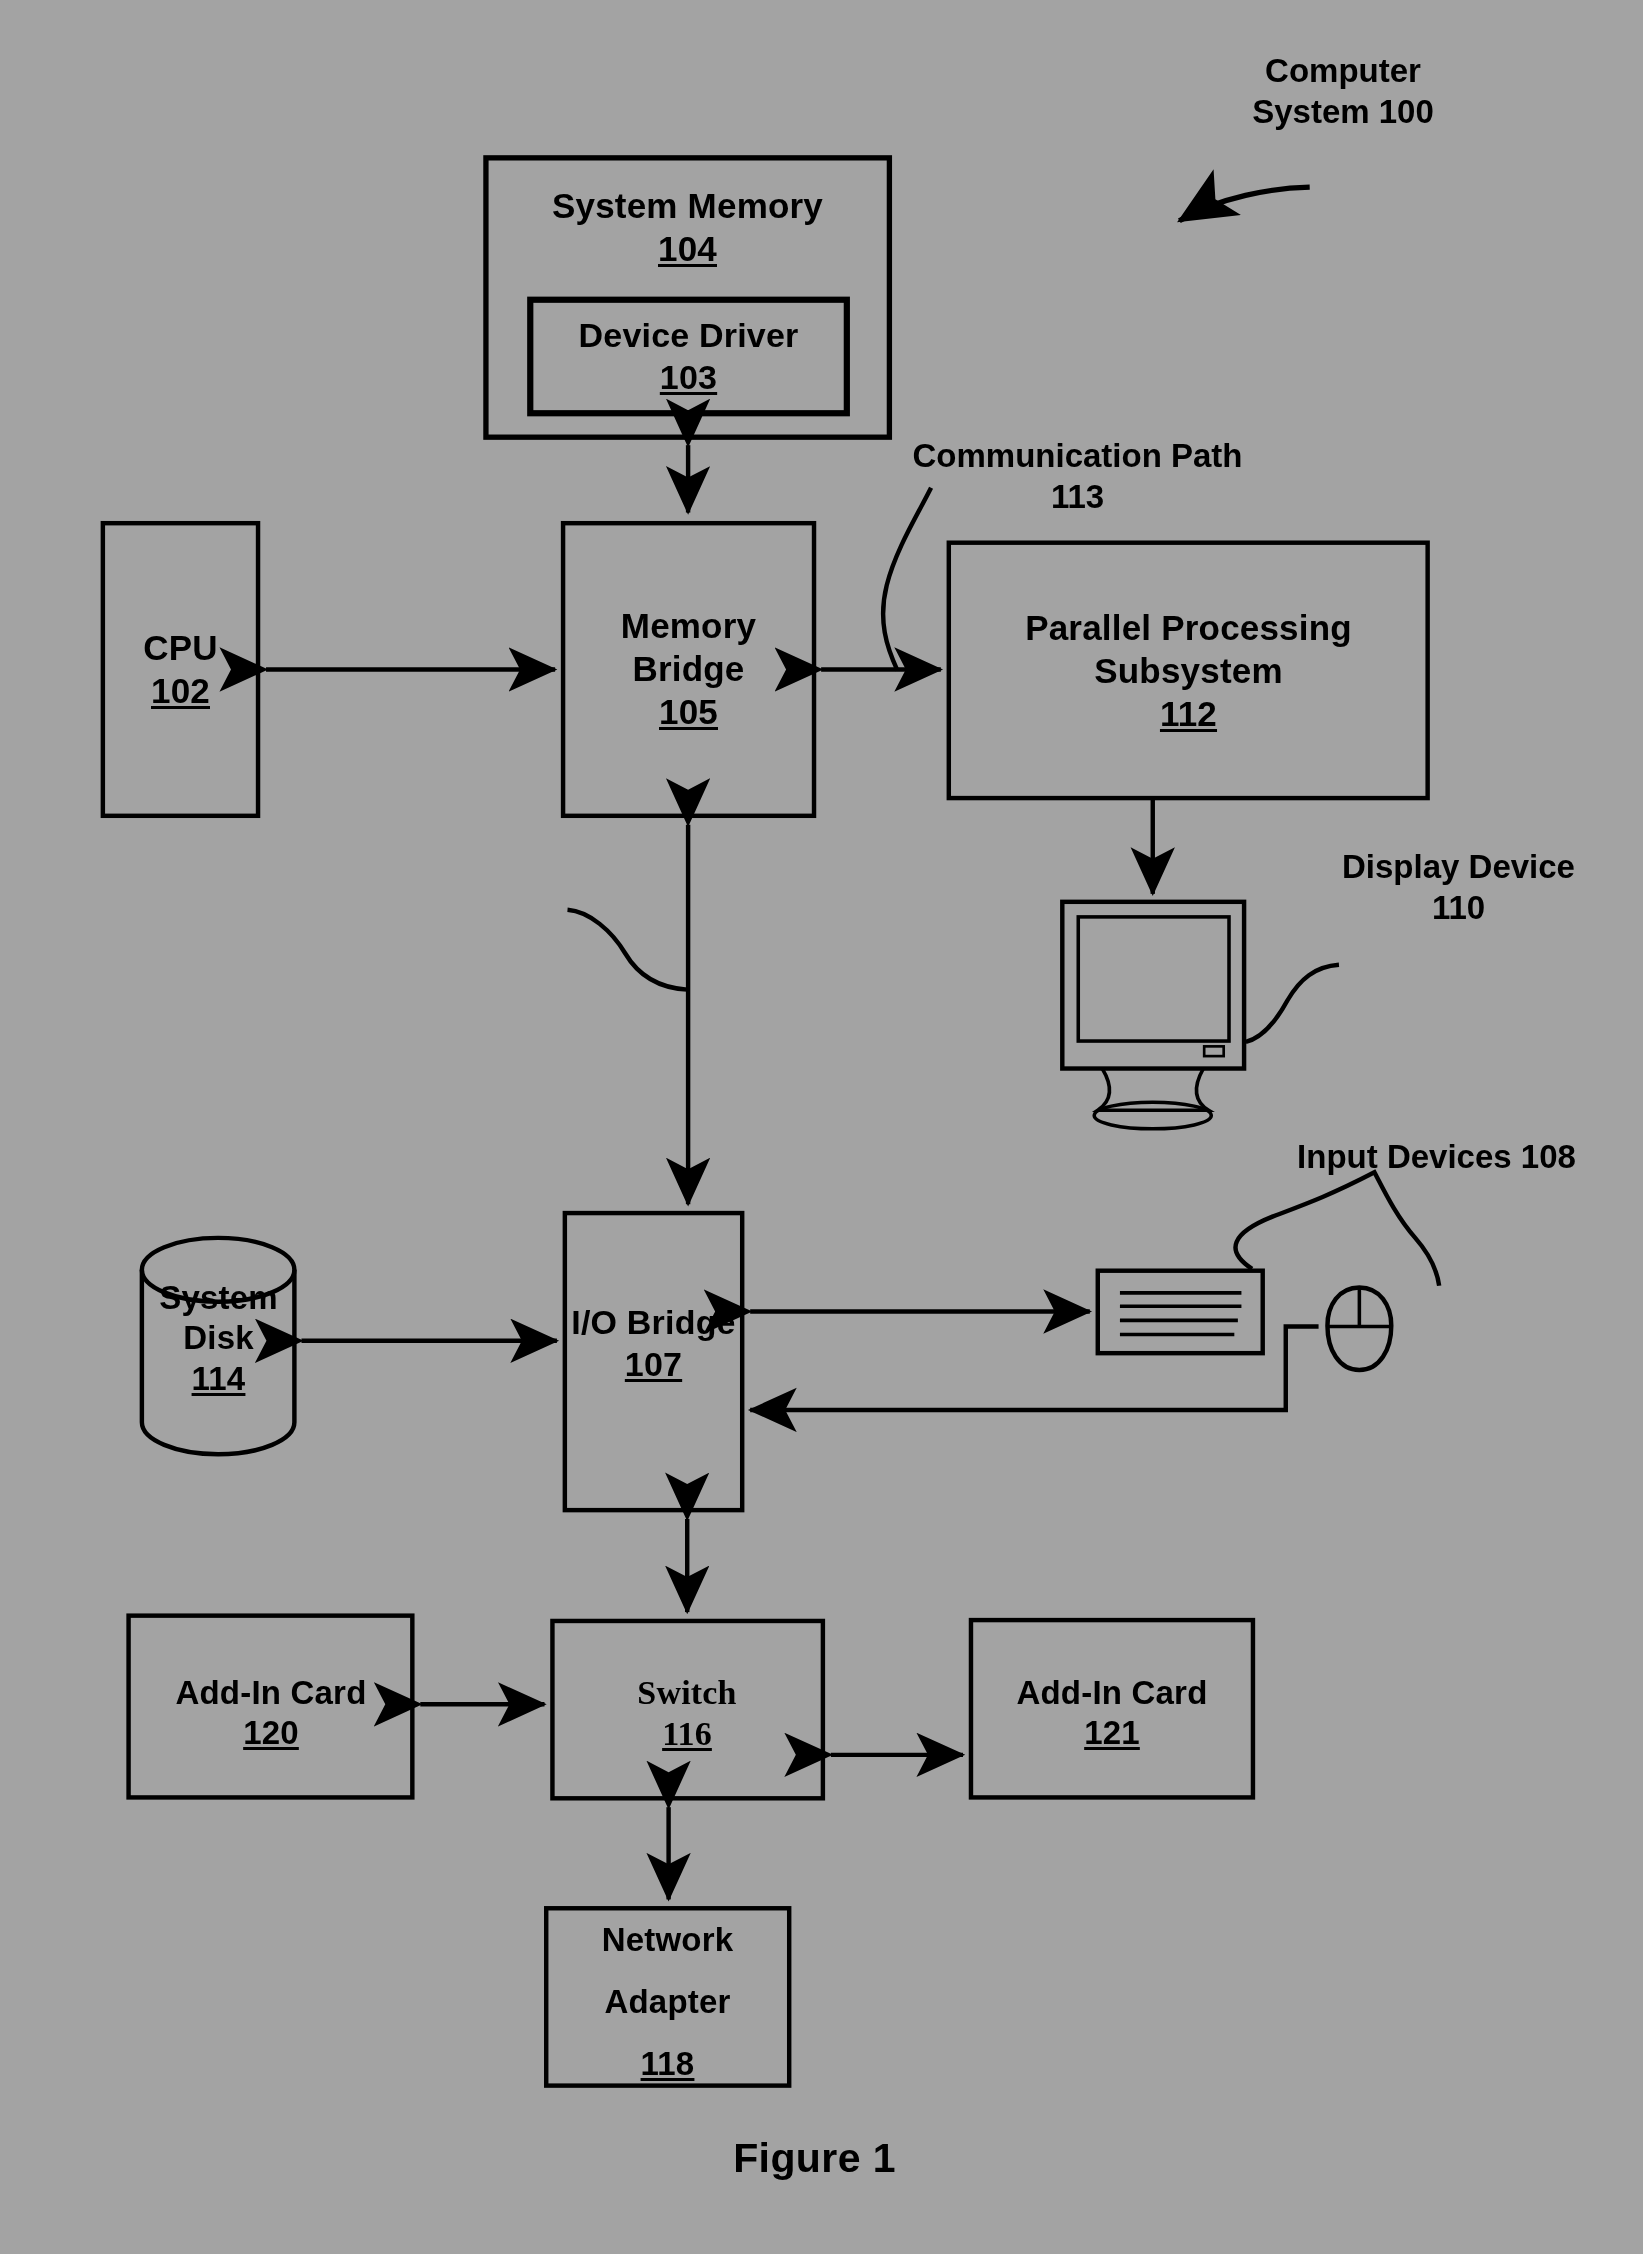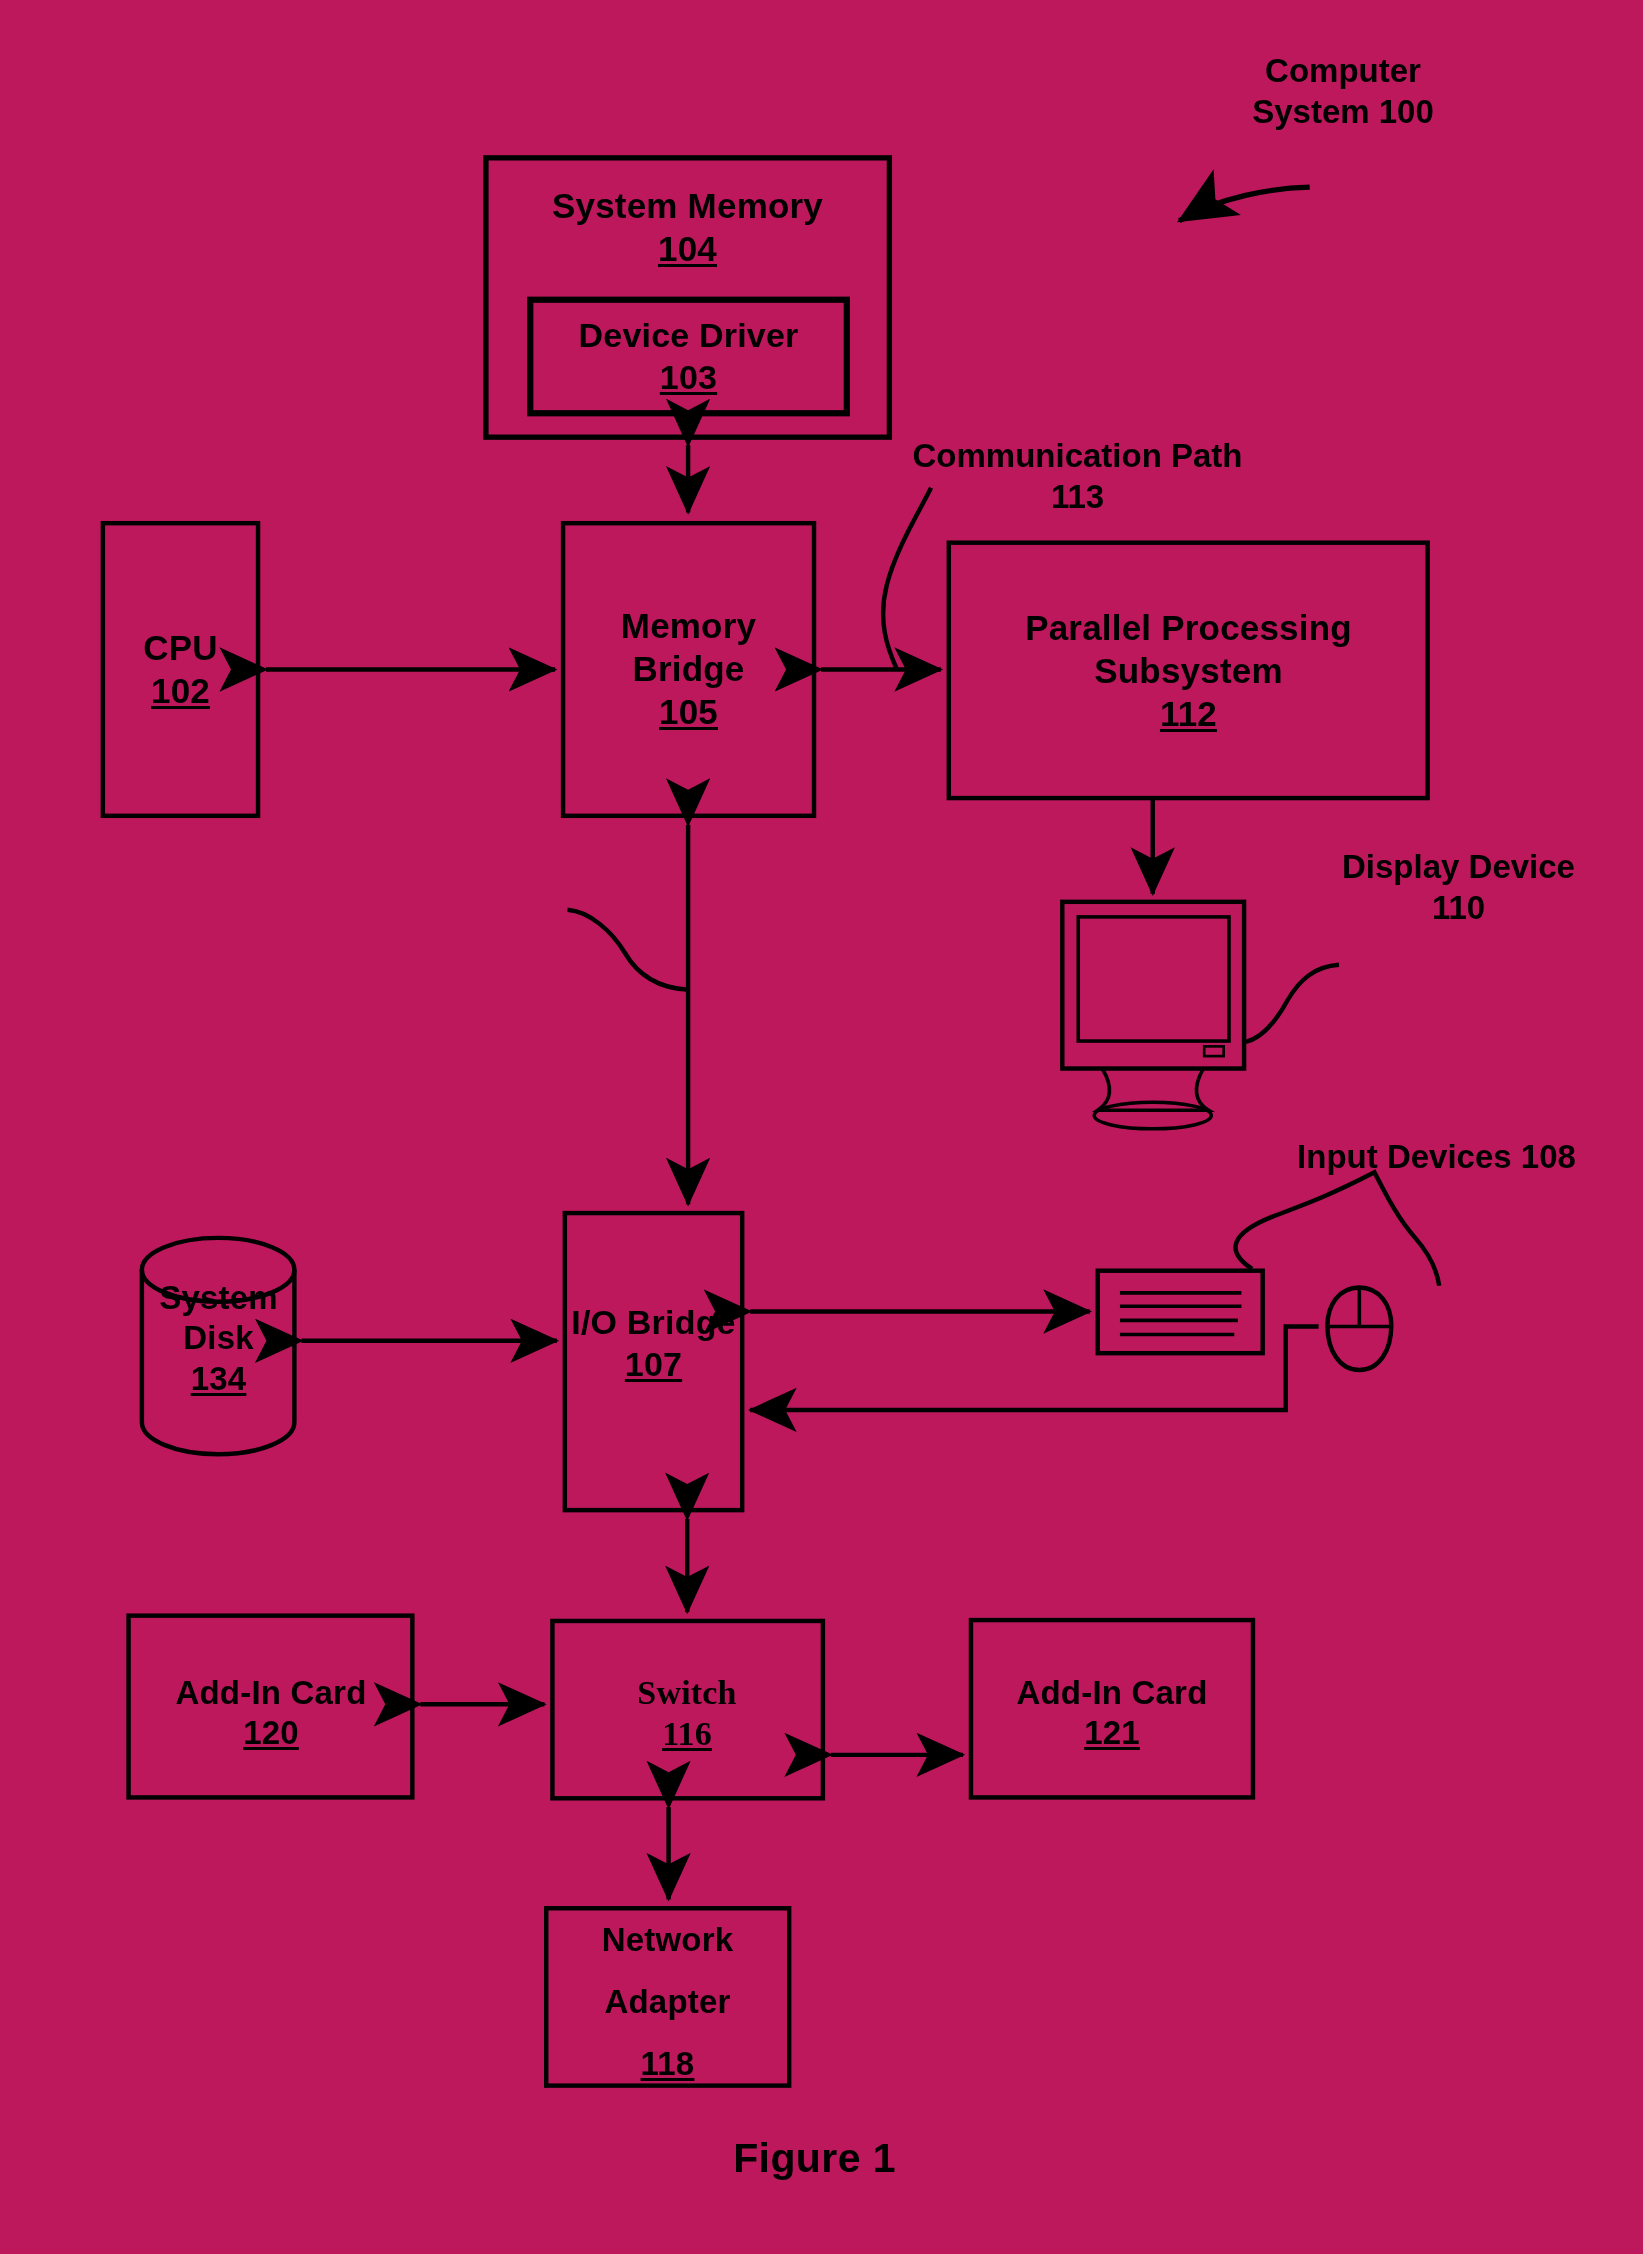--- a/index.html
+++ b/index.html
@@ -5,21 +5,21 @@
 <style>
   html,body{margin:0;padding:0;background:#ffffff;}
   body{
     font-family:"Liberation Sans", sans-serif;
     color:#000000;
   }
   #page{
     position:relative;
     width:1644px;
     height:2255px;
-    background:#be185d;
+    background:#a3a3a3;
     overflow:hidden;
   }
   .svgroot{
     position:absolute;
     left:0; top:0;
     width:1644px;
     height:2255px;
   }
   
   .lbl{
@@ -202,21 +202,21 @@
 
 
   <div class="free" style="left:1286px; top:1137px; width:301px;">
     <span class="t">Input Devices</span>
     <span class="t">108</span>
   </div>
 
   <div class="lbl f37" style="left:142px; top:1261px; width:153px; height:155px;">
     <span class="t">System</span>
     <span class="t">Disk</span>
-    <span class="num">134</span>
+    <span class="num">114</span>
   </div>
 
   <div class="lbl f38" style="left:547px; top:1286px; width:213px; height:115px;">
     <span class="t">I/O Bridge</span>
     <span class="num">107</span>
   </div>
 
   <div class="lbl f38" style="left:552px; top:1660px; width:270px; height:106px;font-family:Liberation Serif, serif;">
     <span class="t">Switch</span>
     <span class="num">116</span>

